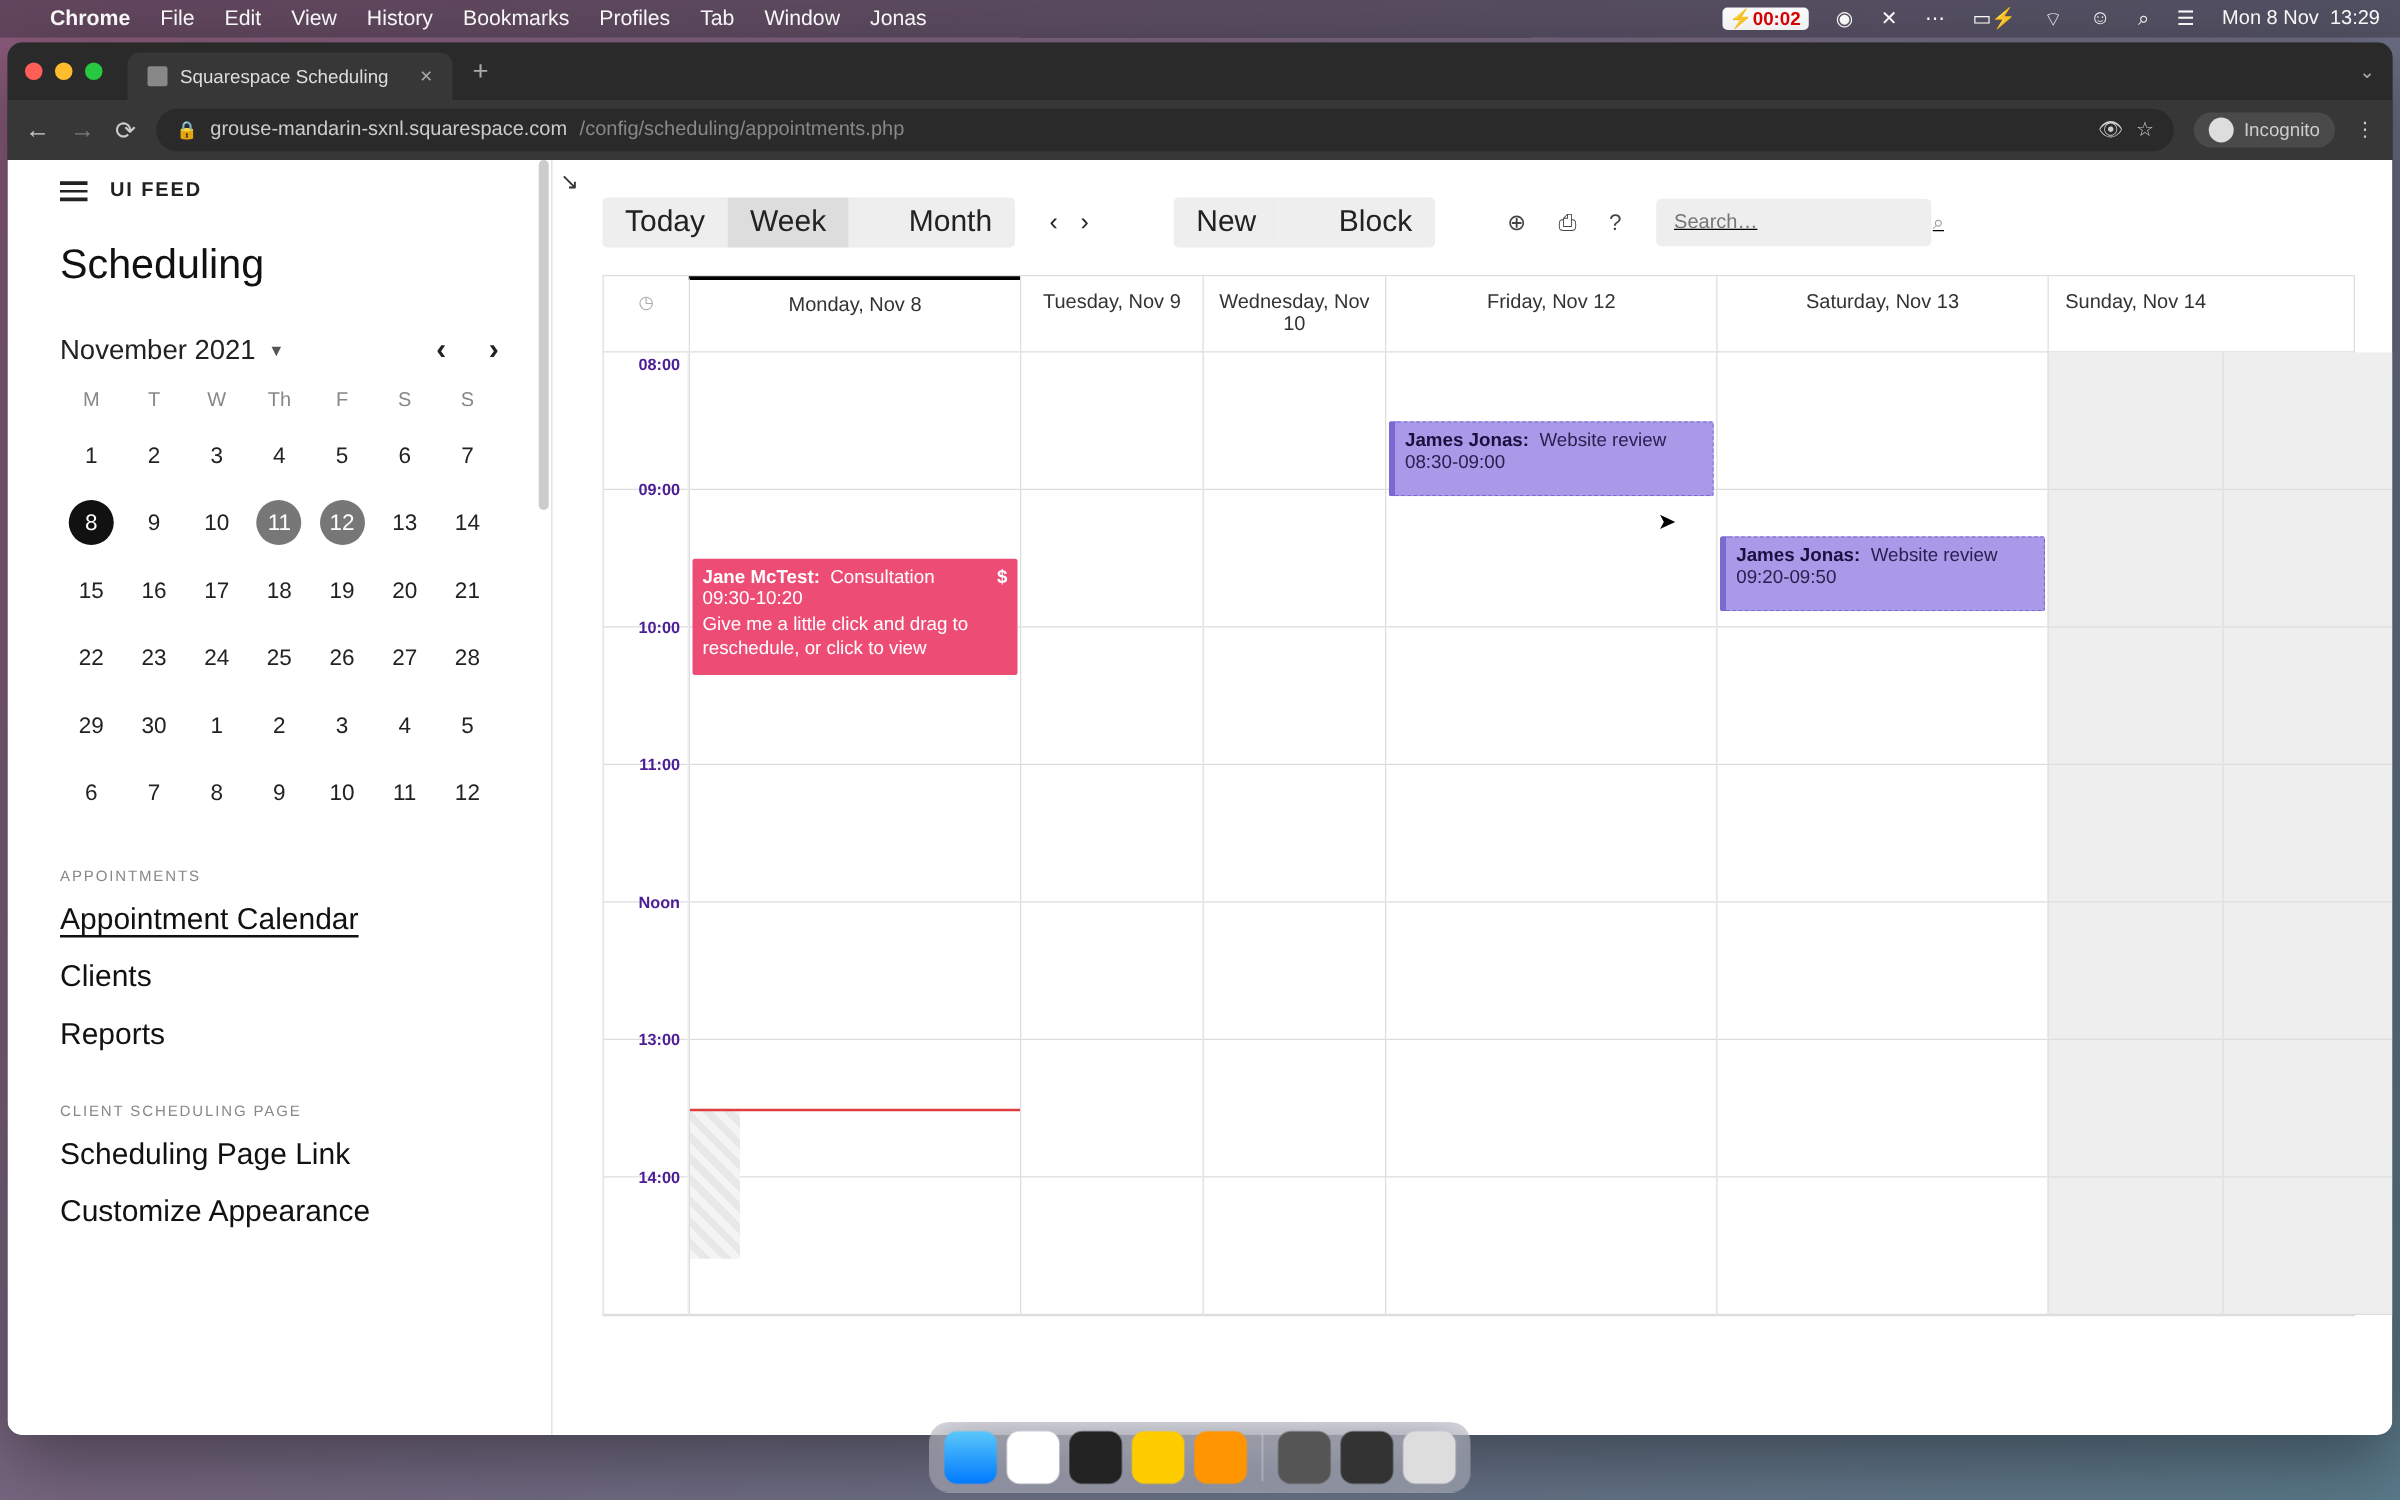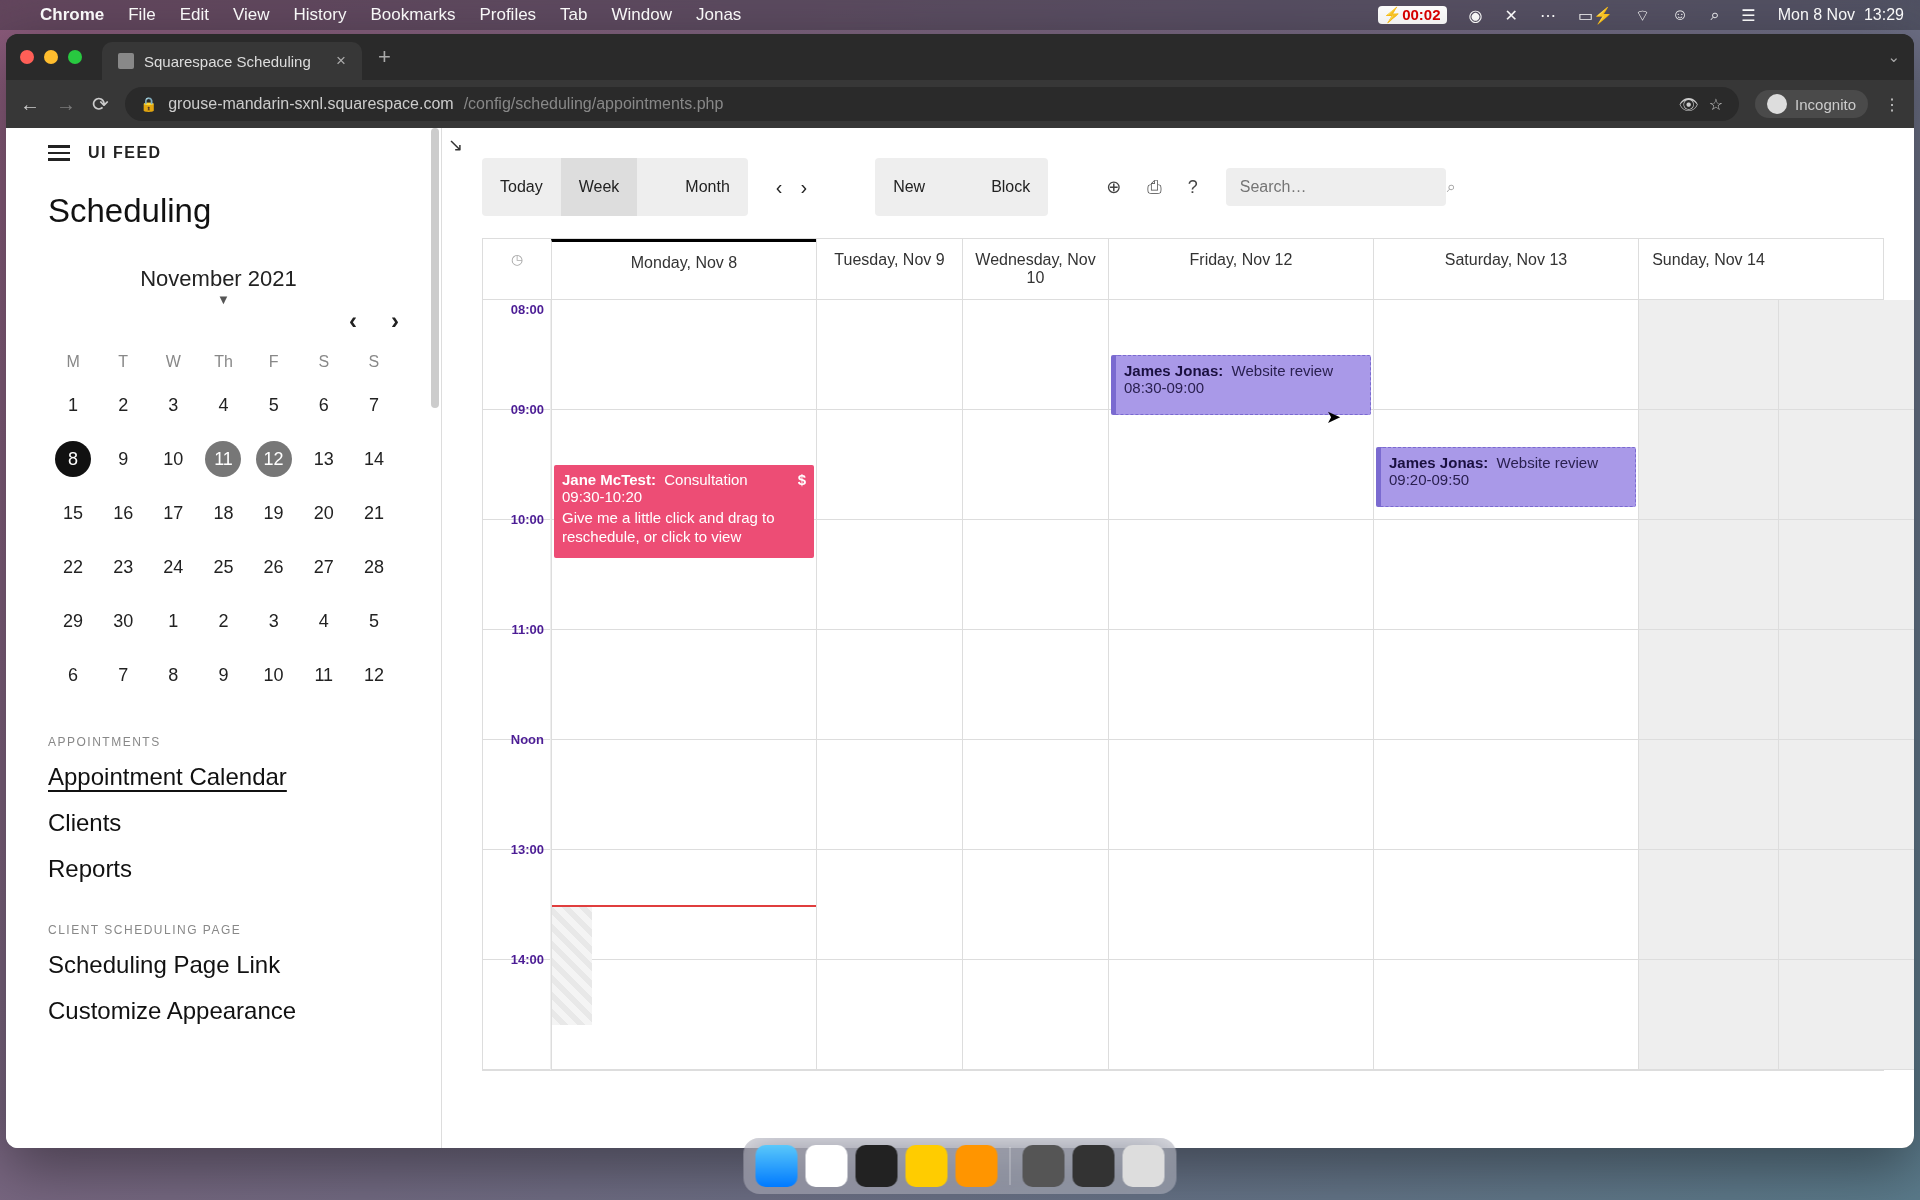--- a/index.html
+++ b/index.html
@@ -36,21 +36,21 @@
 
 .viewport{flex:1;background:#fff;display:flex;overflow:hidden;position:relative;}
 .sidebar{width:436px;background:#fff;border-right:1px solid #ddd;padding:16px 42px;overflow:auto;position:relative;}
 .sb-scroll{position:absolute;right:2px;top:0;bottom:0;width:8px;}
 .sb-scroll-thumb{position:absolute;top:0;width:8px;height:280px;background:#ccc;border-radius:4px;}
 .brand-row{display:flex;align-items:center;gap:18px;margin-bottom:30px;}
 .hamburger{display:flex;flex-direction:column;gap:4px;}
 .hamburger span{width:22px;height:2.5px;background:#222;}
 .brand-text{font-size:16px;font-weight:600;letter-spacing:1.5px;color:#222;}
 .page-title{font-size:33px;font-weight:500;color:#111;margin-bottom:36px;}
-.month-row{display:flex;align-items:center;margin-bottom:18px;flex-direction:column;}
+.month-row{display:flex;align-items:center;margin-bottom:18px;}
 .month-label{font-size:22px;color:#222;margin-right:10px;}
 .month-drop{font-size:13px;color:#555;}
 .month-nav{margin-left:auto;display:flex;gap:34px;font-size:24px;color:#222;font-weight:600;}
 .dow-row,.week-row{display:grid;grid-template-columns:repeat(7,1fr);text-align:center;}
 .dow-row{color:#888;font-size:16px;margin-bottom:14px;}
 .week-row{margin-bottom:14px;}
 .day-cell{height:40px;display:flex;align-items:center;justify-content:center;font-size:18px;color:#222;position:relative;}
 .day-cell.selected span{background:#111;color:#fff;border-radius:50%;width:36px;height:36px;display:flex;align-items:center;justify-content:center;}
 .day-cell.marked span{background:#777;color:#fff;border-radius:50%;width:36px;height:36px;display:flex;align-items:center;justify-content:center;}
 .sb-section-label{font-size:12px;color:#888;letter-spacing:1.5px;margin-top:40px;margin-bottom:14px;font-weight:500;}
@@ -58,28 +58,28 @@
 .sb-link.active{text-decoration:underline;text-decoration-thickness:2px;text-underline-offset:5px;}
 
 
 .main{flex:1;padding:30px 30px 0 40px;position:relative;overflow:hidden;}
 .corner-arrow{position:absolute;top:6px;left:6px;font-size:18px;color:#333;}
 .hdr-title-row{display:flex;align-items:baseline;gap:28px;margin-bottom:26px;}
 .hdr-title{font-size:35px;font-weight:500;color:#111;}
 .hdr-sub{font-size:20px;color:#999;}
 .controls-row{display:flex;align-items:center;gap:10px;margin-bottom:22px;}
 .btn-group{display:flex;}
-.btn{height:58px;padding:0 18px;background:#eee;border:none;font-size:16px;color:#222;display:flex;align-items:center;cursor:pointer;}
+.btn{height:40px;padding:0 18px;background:#eee;border:none;font-size:24px;color:#222;display:flex;align-items:center;cursor:pointer;}
 .btn.active{background:#ddd;}
 .btn-group .btn:first-child{border-radius:4px 0 0 4px;}
 .btn-group .btn:last-child{border-radius:0 4px 4px 0;padding-left:48px;}
 .nav-arrows{display:flex;gap:18px;margin:0 18px;font-size:20px;color:#222;}
 .icon-btn{font-size:18px;color:#444;padding:0 8px;cursor:pointer;}
 .gap{width:30px;}
-.search-box{display:flex;align-items:center;background:#eee;border-radius:4px;height:38px;padding:17px 14px;width:220px;margin-left:10px;}
+.search-box{display:flex;align-items:center;background:#eee;border-radius:4px;height:38px;padding:17px 14px;width:220px;margin-left:10px;text-decoration:underline;}
 .search-box input{border:none;background:transparent;flex:1;font-size:16px;outline:none;color:#555;}
 .search-box .sicon{color:#999;font-size:16px;}
 
 
 .cal-wrap{border:1px solid #ddd;position:relative;}
 .cal-header{display:grid;grid-template-columns:68px 265px 146px 146px 265px 265px 140px 140px;border-bottom:1px solid #ddd;}
 .cal-header>div{border-left:1px solid #ddd;padding:12px 6px;text-align:center;font-size:16px;color:#333;}
 .cal-header>div:first-child{border-left:none;color:#aaa;font-size:14px;}
 .cal-header .today{border-top:3px solid #000;font-weight:500;}
 .cal-body{position:relative;display:grid;grid-template-columns:68px 265px 146px 146px 265px 265px 140px 140px;}

